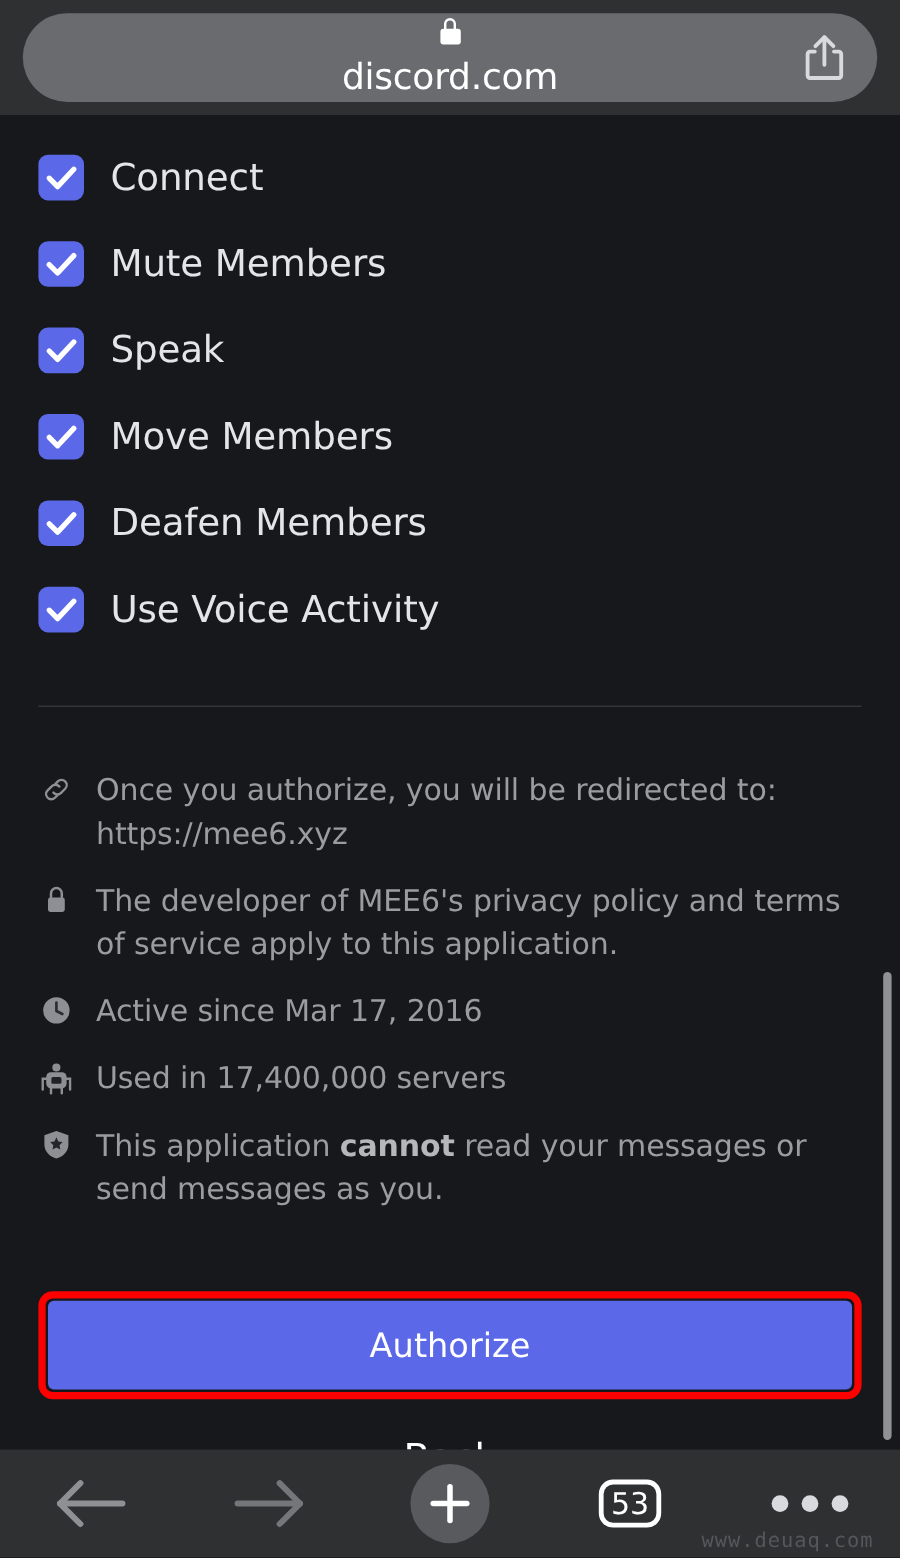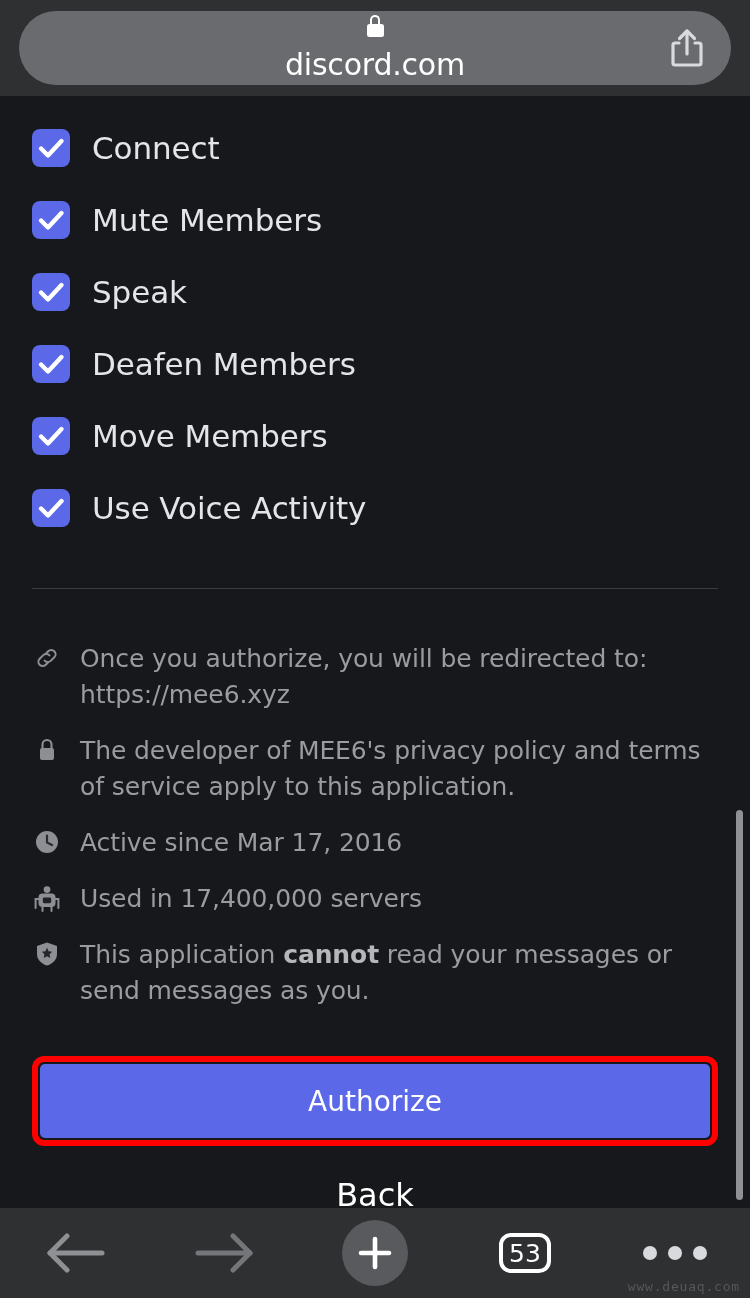--- a/index.html
+++ b/index.html
@@ -150,21 +150,21 @@
     color: #9a9ca1;
     font-size: 25px;
     line-height: 36px;
     letter-spacing: -0.1px;
     max-width: 632px;
   }
   .info-text b { color: #b5b7bb; font-weight: bold; }
 
   
   .actions {
-    margin-top: 31px;
+    margin-top: 51px;
     padding: 16px 32px;
   }
   .authorize-wrap {
     border: 6px solid #ff0000;
     border-radius: 12px;
     padding: 2px;
   }
   .authorize-btn {
     width: 100%;
     height: 74px;
@@ -249,24 +249,24 @@
     width: 14px;
     height: 14px;
     border-radius: 50%;
     background: #d8dadd;
     display: block;
   }
 
   
   .watermark {
     position: absolute;
-    right: 10px;
+    right: 22px;
     bottom: 4px;
     color: #55575a;
-    font-size: 13px;
+    font-size: 17px;
     letter-spacing: 0.8px;
     font-family: "DejaVu Sans Mono", "Liberation Mono", monospace;
   }
 </style>
 </head>
 <body>
 
 <div id="screen">
 
   <div class="browser-topbar">
@@ -318,30 +318,30 @@
         </span>
         <span class="perm-label">Speak</span>
       </div>
 
       <div class="perm-row">
         <span class="checkbox">
           <svg width="38" height="38" viewBox="0 0 38 38">
             <path d="M9 19.5 L16 26.5 L29.5 12" stroke="#ffffff" stroke-width="4.4" fill="none" stroke-linecap="round" stroke-linejoin="round"></path>
           </svg>
         </span>
+        <span class="perm-label">Move Members</span>
+      </div>
+
+      <div class="perm-row">
+        <span class="checkbox">
+          <svg width="38" height="38" viewBox="0 0 38 38">
+            <path d="M9 19.5 L16 26.5 L29.5 12" stroke="#ffffff" stroke-width="4.4" fill="none" stroke-linecap="round" stroke-linejoin="round"></path>
+          </svg>
+        </span>
         <span class="perm-label">Deafen Members</span>
-      </div>
-
-      <div class="perm-row">
-        <span class="checkbox">
-          <svg width="38" height="38" viewBox="0 0 38 38">
-            <path d="M9 19.5 L16 26.5 L29.5 12" stroke="#ffffff" stroke-width="4.4" fill="none" stroke-linecap="round" stroke-linejoin="round"></path>
-          </svg>
-        </span>
-        <span class="perm-label">Move Members</span>
       </div>
 
       <div class="perm-row">
         <span class="checkbox">
           <svg width="38" height="38" viewBox="0 0 38 38">
             <path d="M9 19.5 L16 26.5 L29.5 12" stroke="#ffffff" stroke-width="4.4" fill="none" stroke-linecap="round" stroke-linejoin="round"></path>
           </svg>
         </span>
         <span class="perm-label">Use Voice Activity</span>
       </div>

